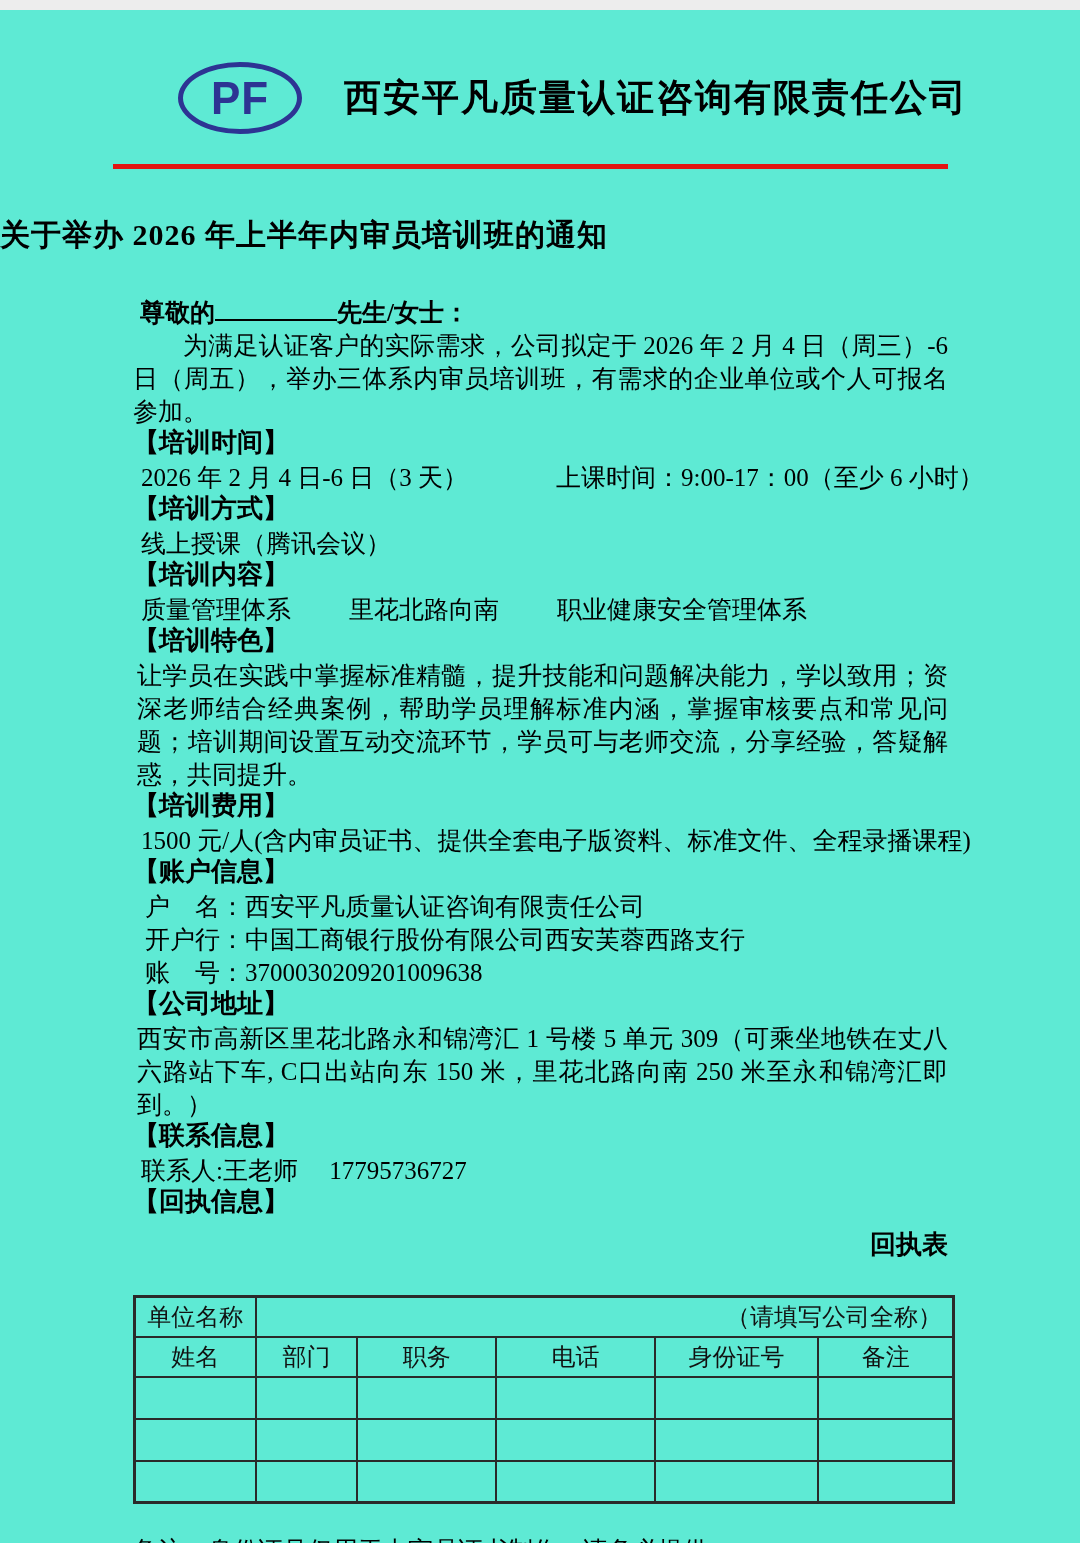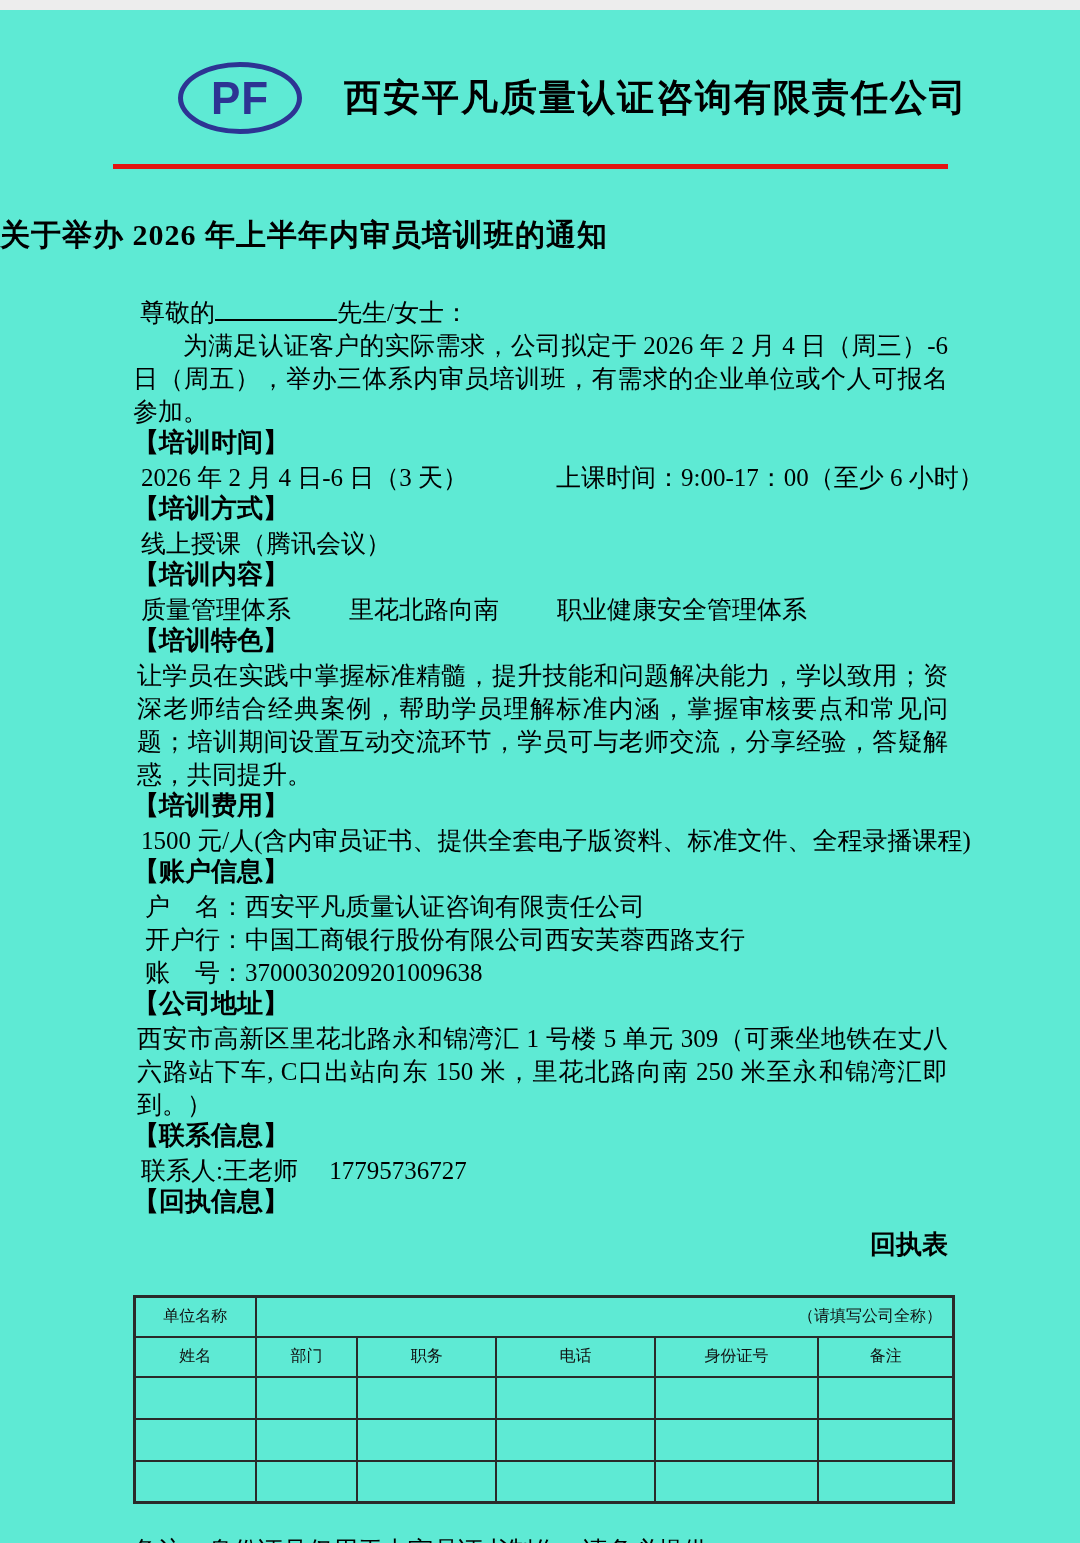--- a/index.html
+++ b/index.html
@@ -64,21 +64,21 @@
     font-size: 30px;
     letter-spacing: 1px;
     color: #000;
   }
   .content {
     margin: 40px 132px 0 133px; 
     font-size: 25px;
     line-height: 33px;
     color: #000;
   }
-  .salutation { padding-left: 7px; }
+  .salutation { padding-left: 7px; font-weight: bold; }
   .blank-underline {
     display: inline-block;
     width: 122px;
     height: 25px;
     border-bottom: 2px solid #000;
     vertical-align: baseline;
   }
   .intro {
     text-indent: 50px;
     text-align: justify;
@@ -100,21 +100,21 @@
     text-align: right;
     font-family: "Liberation Sans", "DejaVu Sans", sans-serif;
     font-weight: bold;
     font-size: 26px;
   }
   .receipt-table {
     margin: 34px 125px 0 133px;
     width: 822px;
     border-collapse: collapse;
     border: 3px solid #2a2a2a;
-    font-size: 16px;
+    font-size: 24px;
   }
   .receipt-table td {
     border: 2px solid #2a2a2a;
     height: 40px;
     text-align: center;
     vertical-align: middle;
     padding: 0 6px;
   }
   .receipt-table td.hint-cell {
     text-align: right;

